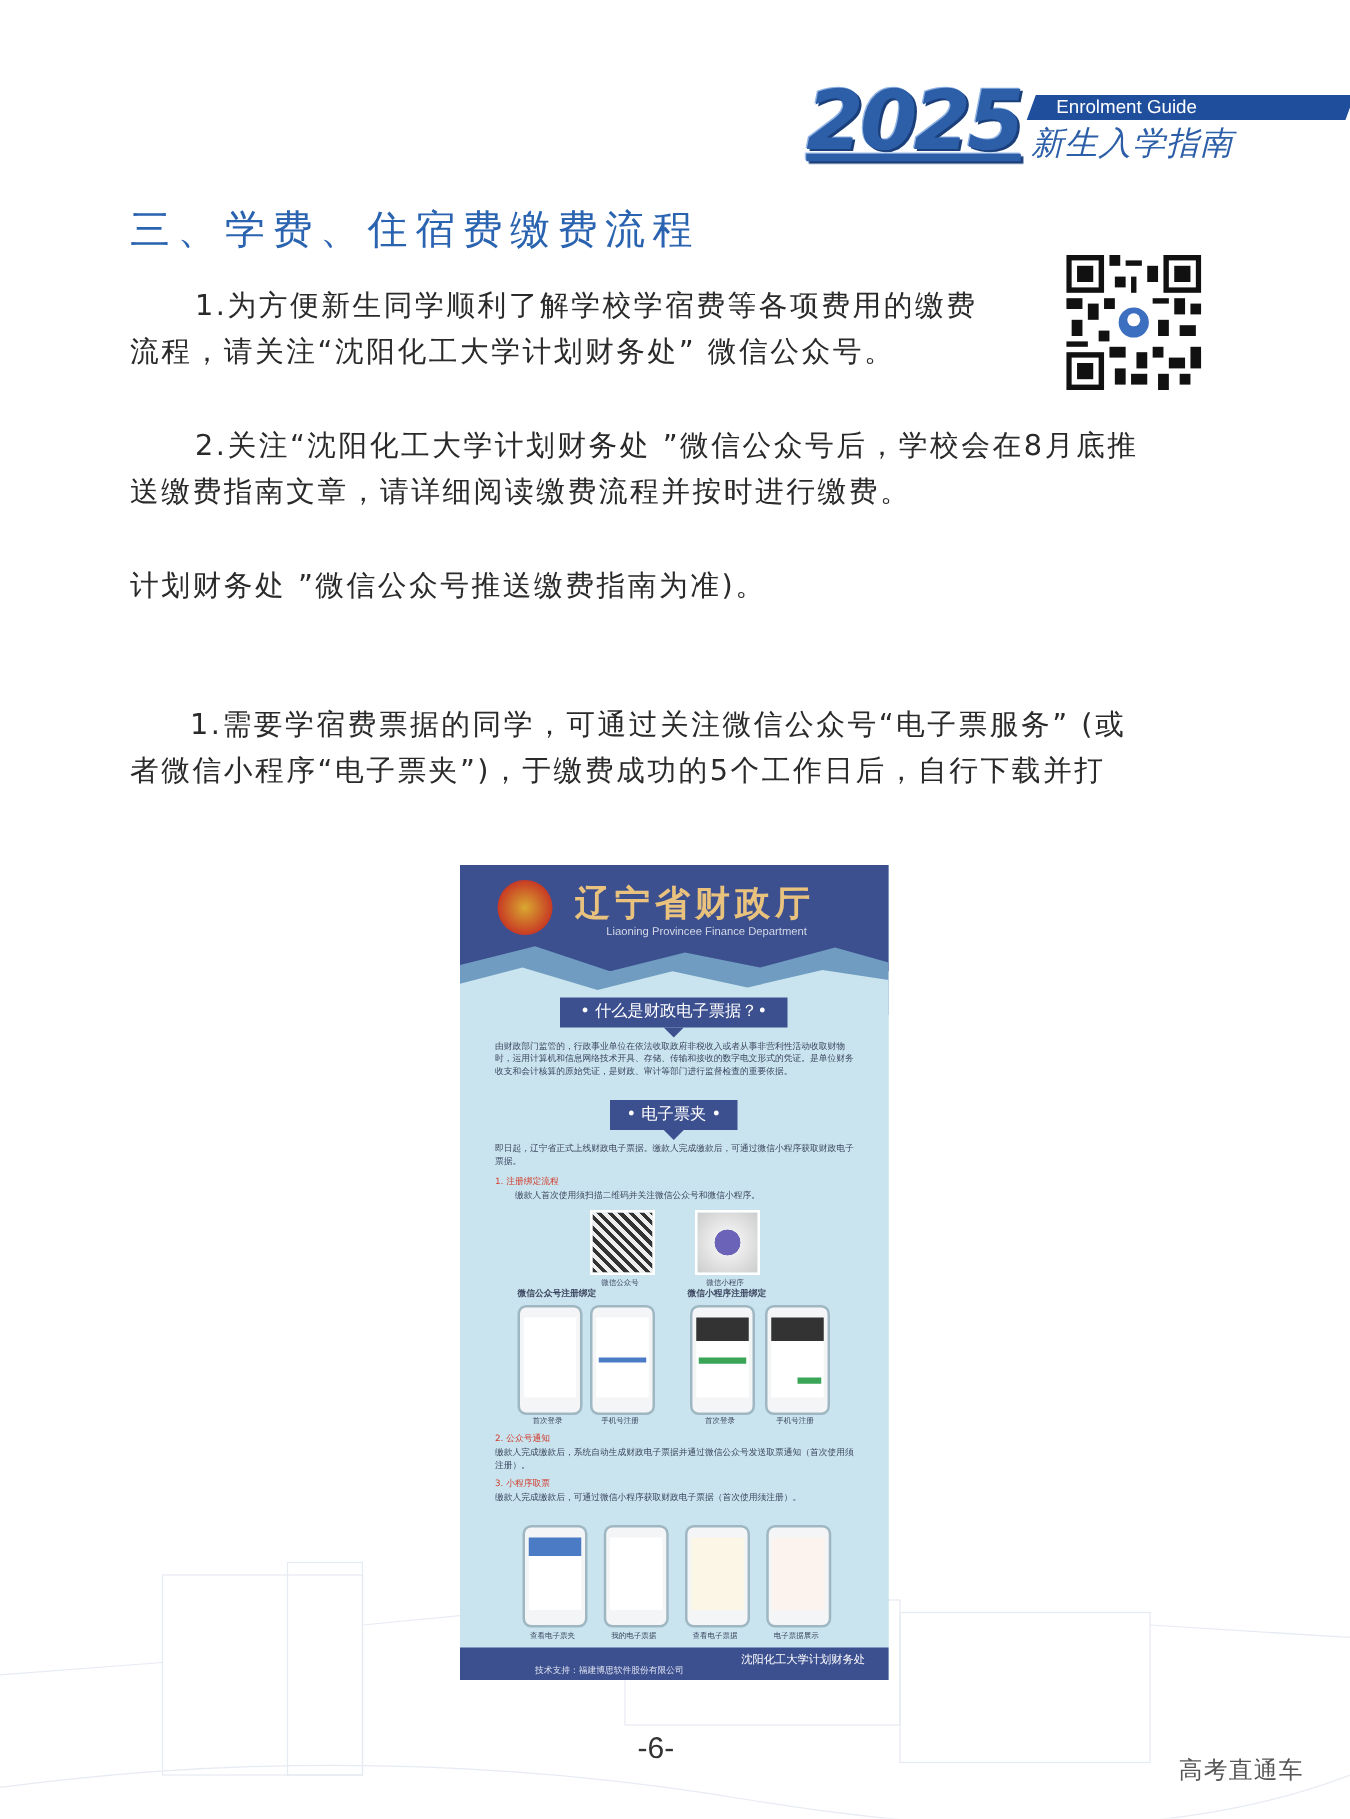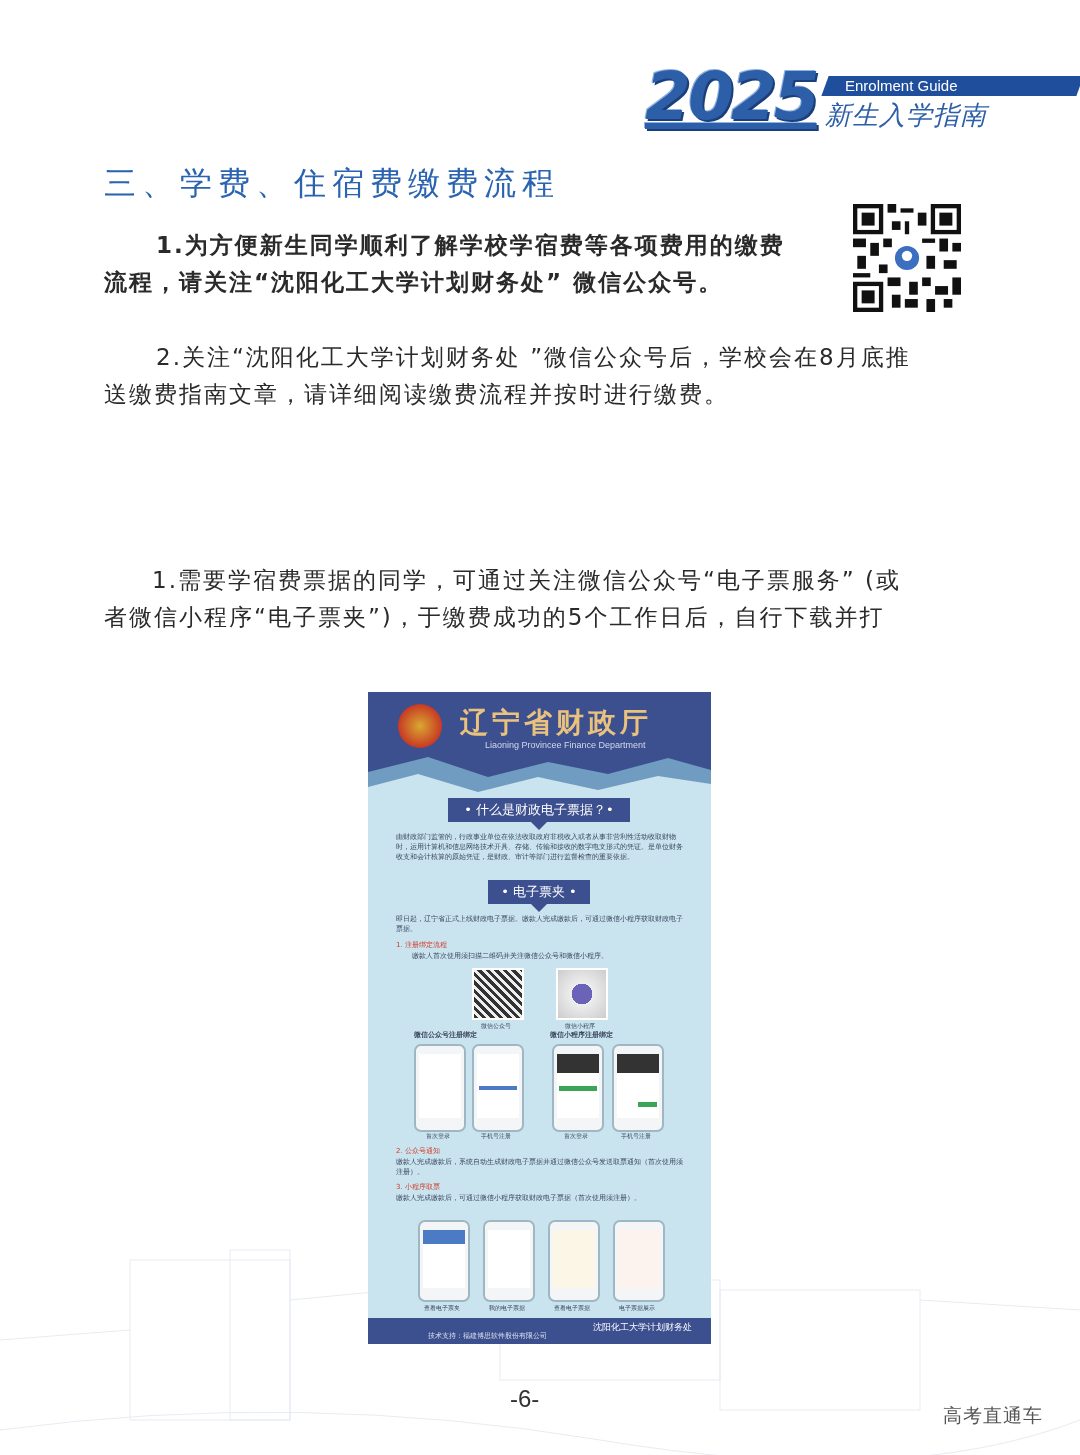--- a/index.html
+++ b/index.html
@@ -54,21 +54,21 @@
 
 <div class="header">
   <div class="year">2025</div>
   <div class="en-bar"></div>
   <div class="en-text">Enrolment Guide</div>
   <div class="cn-guide">新生入学指南</div>
 </div>
 
 <div class="section-title">三、学费、住宿费缴费流程</div>
 
-<div class="para" style="top:227px;width:730px;font-weight:bold;">
+<div class="para" style="top:227px;width:730px;">
   <div><span class="indent"></span><span>1.为方便新生同学顺利了解学校学宿费等各项费用的缴费</span></div>
   <div>流程，请关注“沈阳化工大学计划财务处” 微信公众号。</div>
 </div>
 
 <svg class="qr" viewBox="0 0 25 25">
   <rect width="25" height="25" fill="#fff"></rect>
   <g fill="#111">
     <rect x="0" y="0" width="7" height="7"></rect>
       <rect x="1" y="1" width="5" height="5" fill="#fff"></rect>
       <rect x="2" y="2" width="3" height="3"></rect>
@@ -108,20 +108,21 @@
   <circle cx="12.5" cy="12.5" r="2.8" fill="#3c6fbf"></circle>
   <circle cx="12.5" cy="12" r="1.2" fill="#fff"></circle>
 </svg>
 
 <div class="para" style="top:339px;width:880px;">
   <div><span class="indent"></span><span>2.关注“沈阳化工大学计划财务处 ”微信公众号后，学校会在8月底推</span></div>
   <div>送缴费指南文章，请详细阅读缴费流程并按时进行缴费。</div>
 </div>
 
 <div class="para" style="top:451px;width:880px;">
+  <div>计划财务处 ”微信公众号推送缴费指南为准)。</div>
 </div>
 
 <div class="para" style="top:562px;width:880px;">
   <div><span class="indent" style="width:48px"></span><span>1.需要学宿费票据的同学，可通过关注微信公众号“电子票服务” (或</span></div>
   <div>者微信小程序“电子票夹”)，于缴费成功的5个工作日后，自行下载并打</div>
 </div>
 
 <div class="poster">
   <div class="poster-top"></div>
   <svg class="poster-mountain" viewBox="0 0 343 60" preserveAspectRatio="none">

